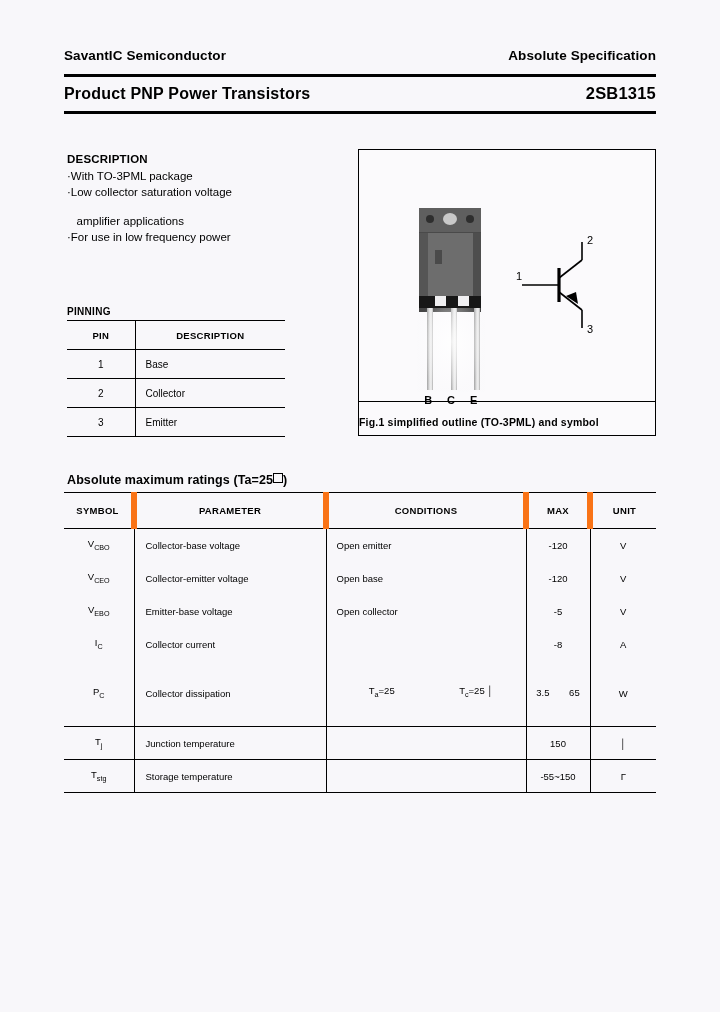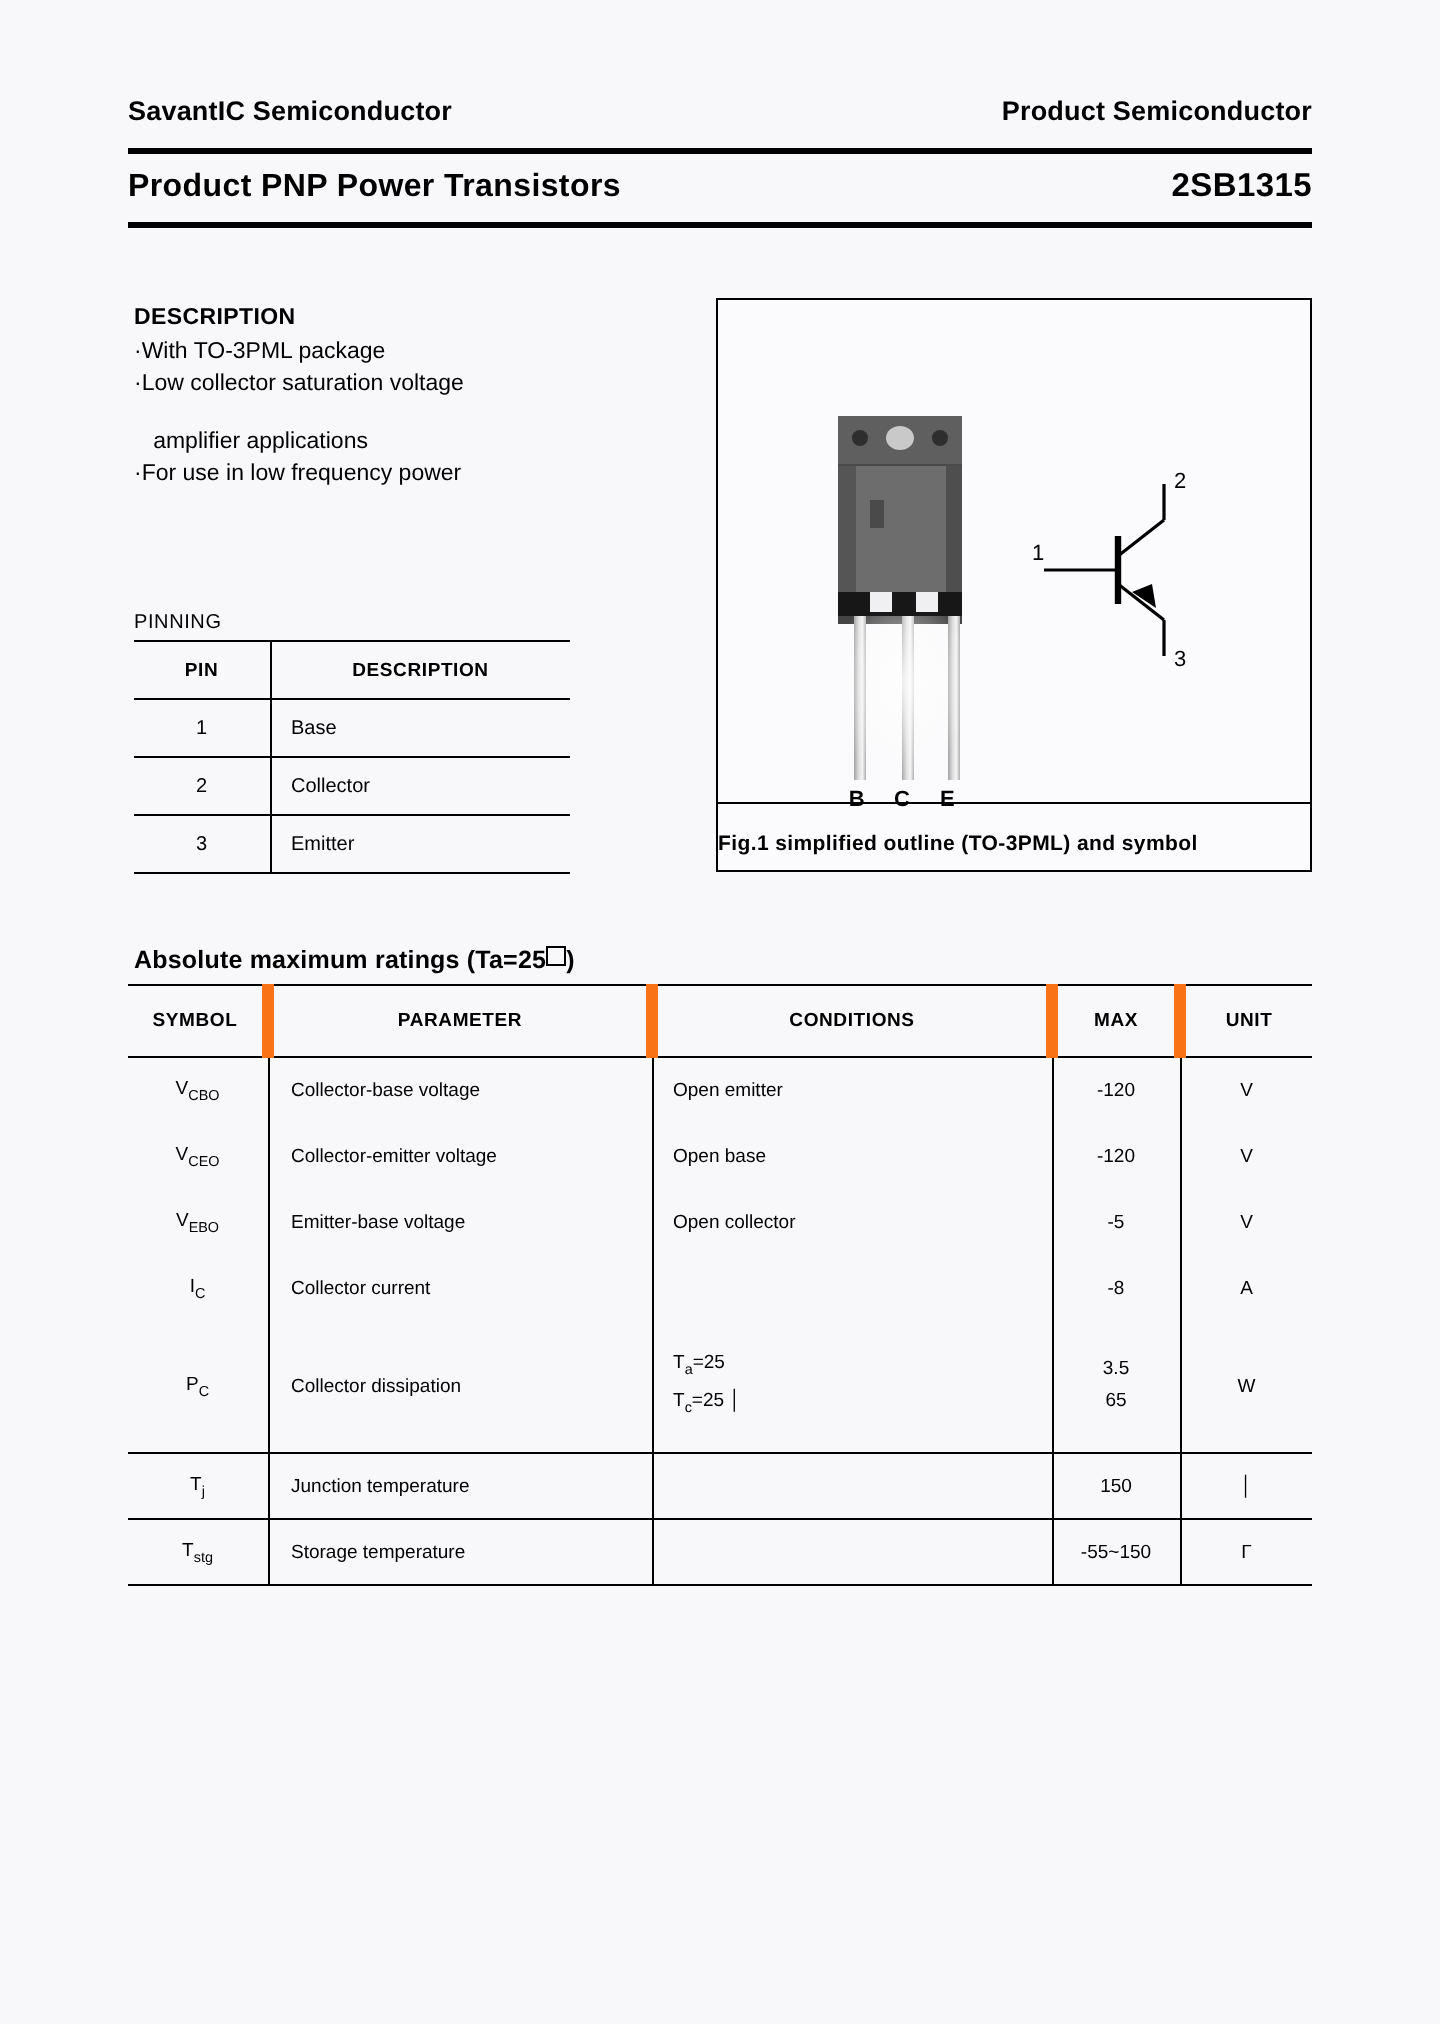--- a/index.html
+++ b/index.html
@@ -86,21 +86,21 @@
   .sec-gap { height: 13px; }
 
   
   .pinning-wrap {
     position: absolute;
     left: 67px; top: 306px;
     width: 218px;
   }
   .pinning-label {
     font-size: 10px;
-    font-weight: normal;
+    font-weight: bold;
     letter-spacing: 0.3px;
     padding-bottom: 3px;
   }
   table.pin-table {
     border-collapse: collapse;
     width: 218px;
     table-layout: fixed;
   }
   table.pin-table th,
   table.pin-table td {
@@ -301,33 +301,33 @@
   table.rat-table td.c-par { padding-left: 11px; }
   table.rat-table td.c-con { padding-left: 10px; }
   table.rat-table td.c-max { text-align: center; }
   table.rat-table td.c-unit { text-align: center; }
   .row-h { height: 33px; }
   sub { font-size: 7.2px; }
 
   .pc-cell {
     height: 100%;
     display: flex;
-    flex-direction: column;
+    flex-direction: row;
     justify-content: space-around;
   }
   .pc-line { line-height: 16px; }
 </style>
 </head>
 <body>
 
 <div class="page">
 
   <div class="hdr-row">
     <div class="hdr-left">SavantIC Semiconductor</div>
-    <div class="hdr-right">Product Semiconductor</div>
+    <div class="hdr-right">Absolute Specification</div>
   </div>
   <div class="rule-thick rule-top"></div>
 
   <div class="title-row">
     <div class="title-left">Product PNP Power Transistors</div>
     <div class="title-right">2SB1315</div>
   </div>
   <div class="rule-thick rule-bot"></div>
 
   <div class="desc-block">

